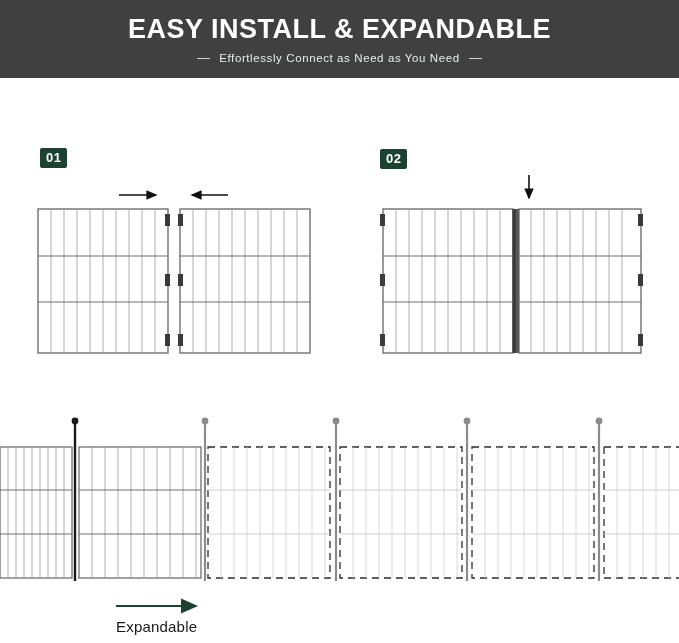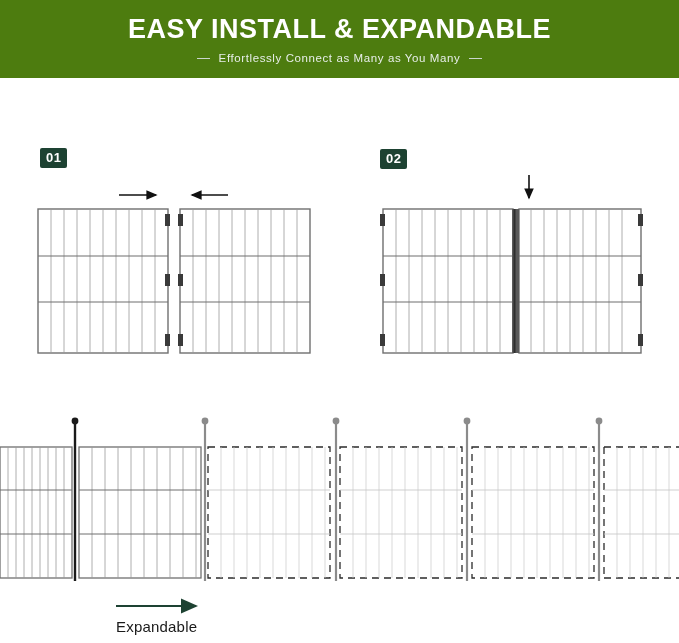--- a/index.html
+++ b/index.html
@@ -14,21 +14,21 @@
     overflow: hidden;
     position: relative;
   }
 
   
   .header {
     position: absolute;
     left: 0; top: 0;
     width: 679px;
     height: 78px;
-    background: #4d7c0f;
+    background: #404040;
     display: flex;
     flex-direction: column;
     align-items: center;
     justify-content: center;
   }
   .header-title {
     color: #ffffff;
     font-size: 27px;
     font-weight: bold;
     letter-spacing: 0.5px;
@@ -94,21 +94,21 @@
     height: 565px;
   }
 </style>
 </head>
 <body>
 
 <div class="header">
   <div class="header-title">EASY INSTALL &amp; EXPANDABLE</div>
   <div class="header-sub-wrap">
     <span class="dash"></span>
-    <span class="header-sub">Effortlessly Connect as Many as You Many</span>
+    <span class="header-sub">Effortlessly Connect as Need as You Need</span>
     <span class="dash"></span>
   </div>
 </div>
 
 <div class="canvas">
 
   <div class="step-badge" id="badge-01">01</div>
   <div class="step-badge" id="badge-02">02</div>
 
   <svg class="layer" viewBox="0 0 679 565">

